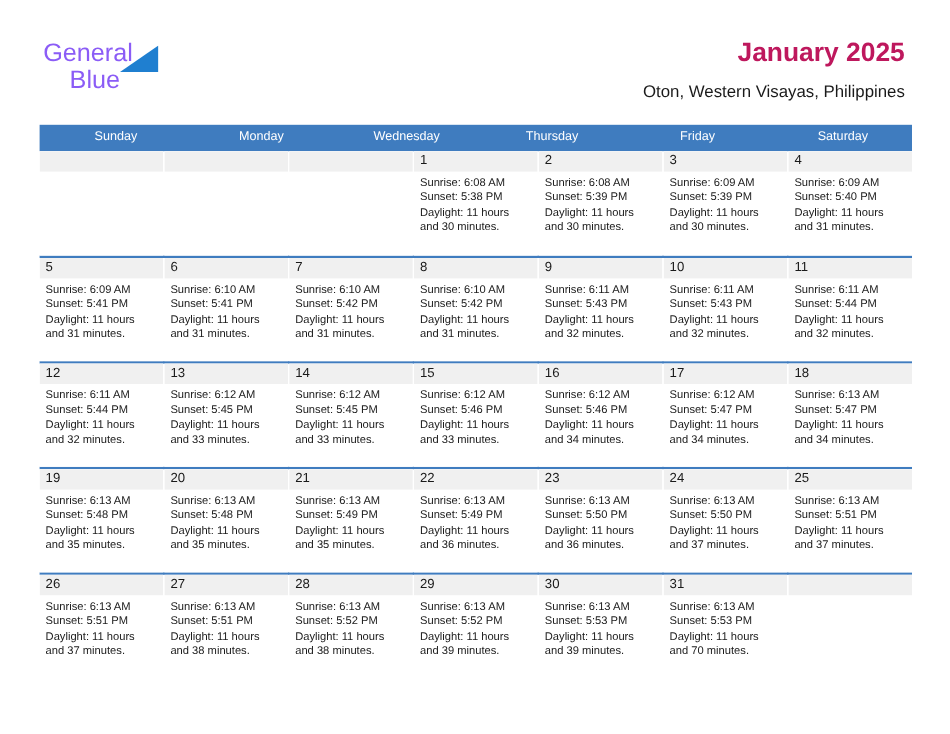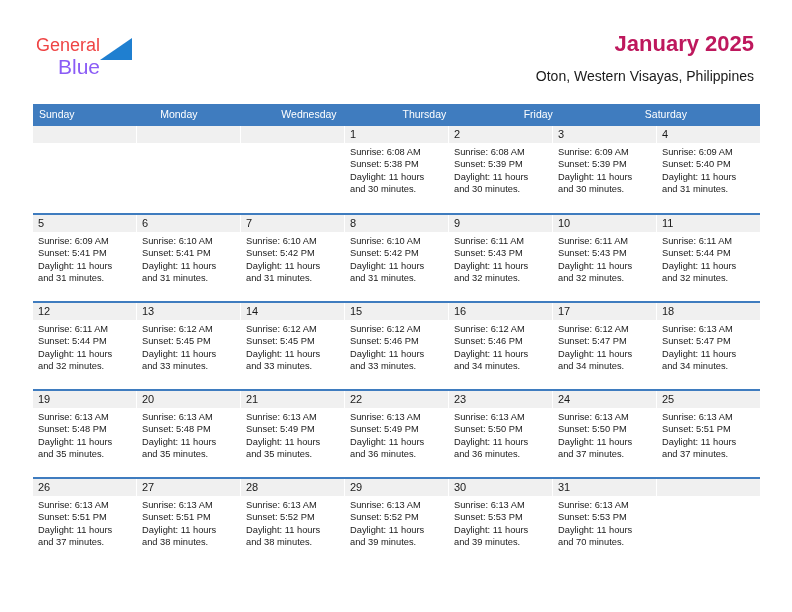--- a/index.html
+++ b/index.html
@@ -32,23 +32,23 @@
     position: absolute;
     left: 36px;
     top: 33px;
     width: 140px;
     height: 50px;
   }
   .brand-general {
     position: absolute;
     left: 0;
     top: 0;
-    font-size: 18px;
+    font-size: 21px;
     line-height: 24px;
-    color: #ef4444;
+    color: #8b5cf6;
     letter-spacing: 0px;
   }
   .brand-tri {
     position: absolute;
     left: 62px;
     top: 5px;
     width: 34px;
     height: 22px;
   }
   .brand-blue {
@@ -86,20 +86,21 @@
     position: absolute;
     left: 33px;
     top: 104px;
     width: 727px;
   }
   .weekdays {
     display: flex;
     width: 727px;
     height: 21px;
     background: #3f7cbf;
+    text-align: center;
   }
   .weekday {
     flex: 1 1 0;
     font-size: 10.5px;
     line-height: 21px;
     color: #ffffff;
     padding-left: 6px;
     box-sizing: border-box;
     white-space: nowrap;
   }

